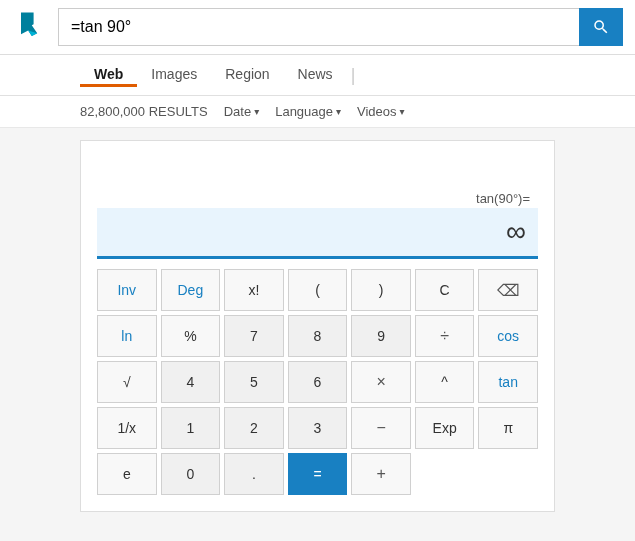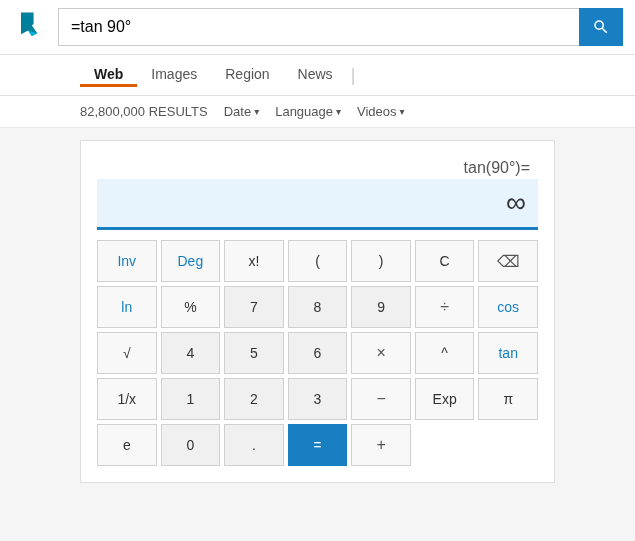--- a/index.html
+++ b/index.html
@@ -104,23 +104,24 @@
     
     .calc-container {
       background: white;
       border: 1px solid #ddd;
       padding: 16px;
       max-width: 570px;
     }
 
     .calc-expression {
       text-align: right;
-      font-size: 16px;
+      font-size: 13px;
       color: #555;
       padding: 2px 8px;
+      margin-top: 32px;
     }
 
     .calc-display-wrapper {
       border-bottom: 3px solid #1880c2;
       margin-bottom: 10px;
     }
 
     .calc-display {
       background: #e8f4fd;
       height: 48px;

